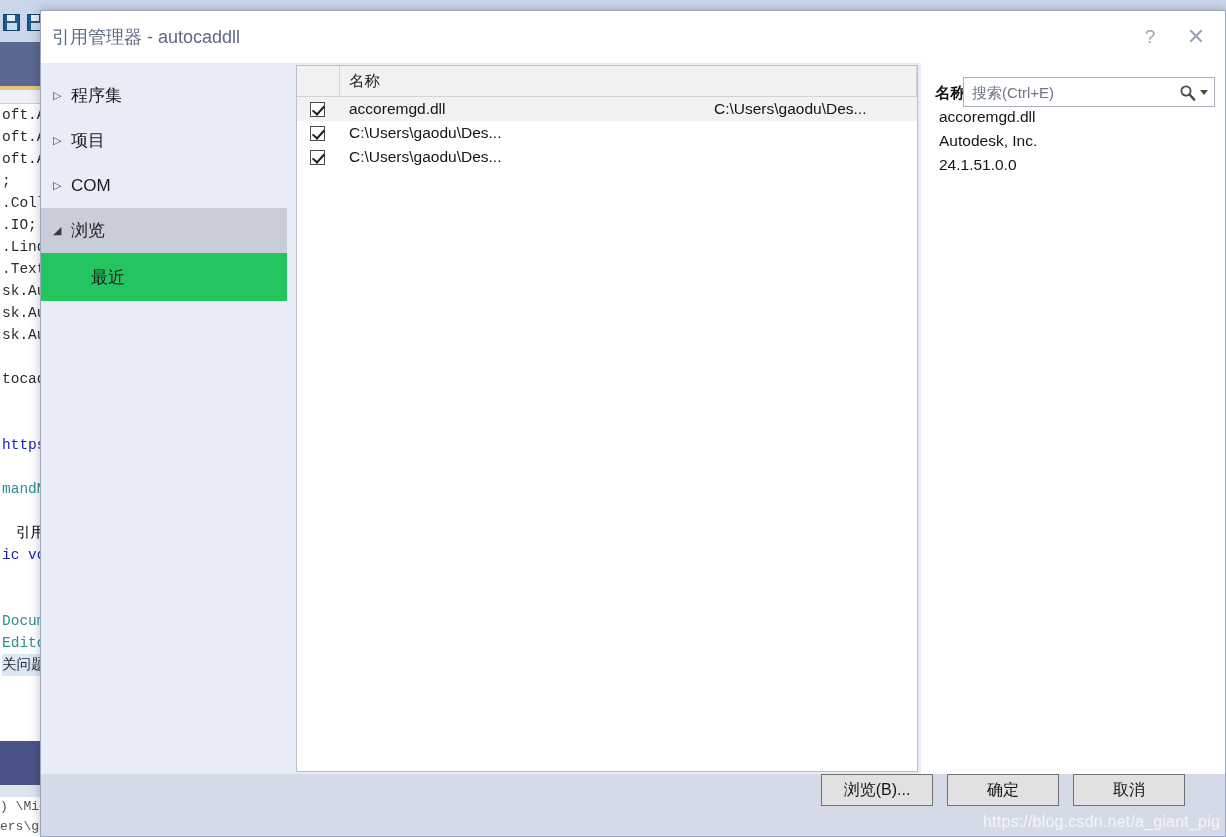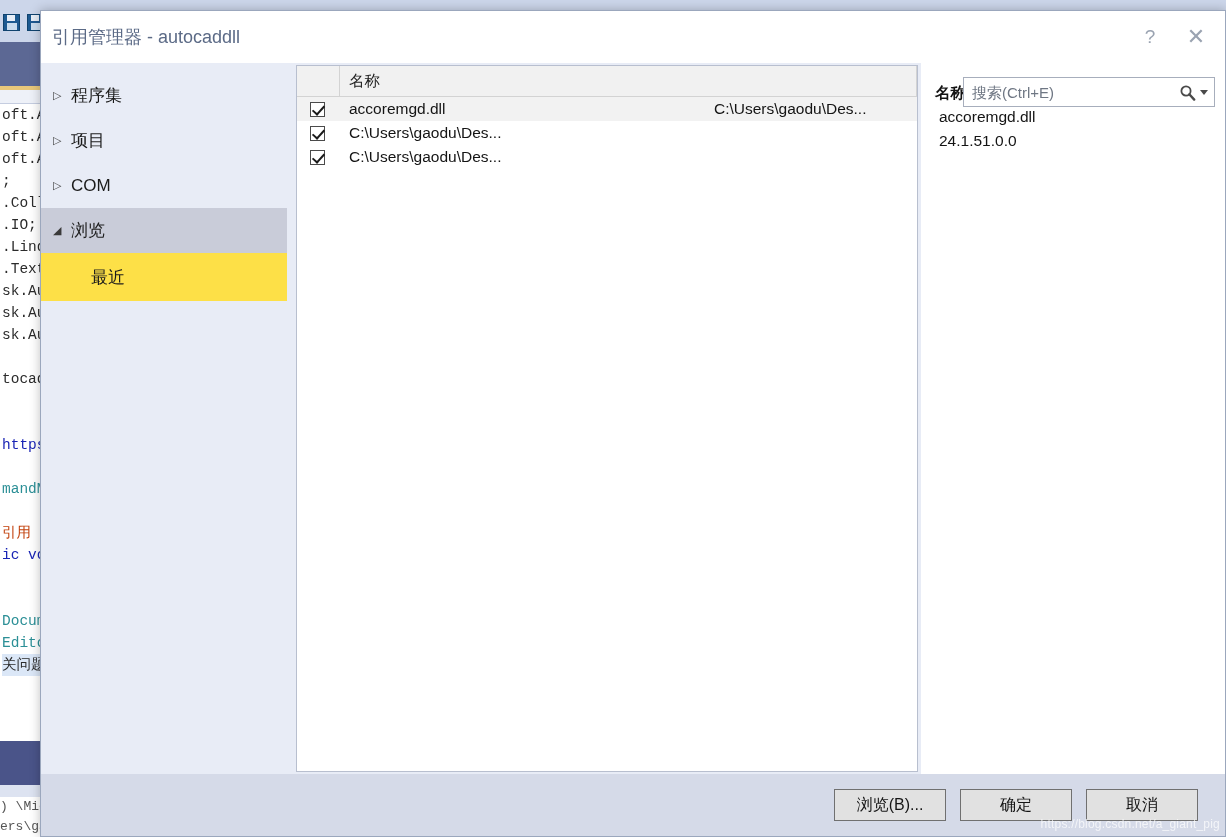--- a/index.html
+++ b/index.html
@@ -53,21 +53,21 @@
     line-height: 22px;
     color: #2b2b2b;
     padding-left: 2px;
     white-space: nowrap;
     overflow: hidden;
   }
   .code-line { height: 22px; }
   .tok-plain { color: #2b2b2b; }
   .tok-kw { color: #1924b5; }
   .tok-type { color: #2b8f96; }
-  .tok-cmt { color: #c2410c; }
+  .tok-cmt { color: #000000; margin-left: 14px; }
   .code-hl { background: #dbe7f7; }
 
   .vs-lower-dark {
     position: absolute; left: 0; bottom: 52px; width: 1226px; height: 44px;
     background: #4a5489;
   }
   .vs-lower-light {
     position: absolute; left: 0; bottom: 40px; width: 1226px; height: 12px;
     background: #dde3f1;
   }
@@ -154,21 +154,21 @@
     cursor: default;
   }
   .nav-item.selected { background: #c9ccd9; }
   .nav-item .tri {
     width: 18px; flex: 0 0 18px;
     color: #3a3a3a; font-size: 11px;
     display: flex; align-items: center;
   }
   .nav-sub {
     height: 48px;
-    background: #fde047;
+    background: #22c55e;
     display: flex; align-items: center;
     padding-left: 50px;
     font-size: 17px; color: #1b1b1b;
     cursor: default;
   }
 
   
   .dlg-center {
     flex: 1 1 auto;
     position: relative;
@@ -228,22 +228,22 @@
     font-size: 15.5px;
     color: #141414;
   }
   .detail-label { font-weight: bold; line-height: 24px; }
   .detail-value { line-height: 24px; padding-left: 4px; }
 
   
   .dlg-footer {
     height: 62px; flex: 0 0 62px;
     background: #d5dae8;
-    display: flex; align-items: center; justify-content: flex-end;
-    padding-right: 27px;
+    display: flex; align-items: flex-start; justify-content: flex-end;
+    padding-right: 40px;
     gap: 14px;
     position: relative;
   }
   .dlg-btn {
     width: 112px; height: 32px;
     background: #e1e1e1;
     border: 1px solid #707070;
     font-size: 16px; color: #141414;
     font-family: "Liberation Sans", "DejaVu Sans", sans-serif;
     display: flex; align-items: center; justify-content: center;
@@ -271,21 +271,21 @@
     width: 0; height: 0; flex: 0 0 7px;
     border-left: 4px solid transparent;
     border-right: 4px solid transparent;
     border-top: 5px solid #4a4a4a;
   }
 
   
   #watermark {
     position: absolute;
     right: 6px; bottom: 6px;
-    font-size: 12px;
+    font-size: 16px;
     color: rgba(255,255,255,0.72);
     font-family: "Liberation Sans", "DejaVu Sans", sans-serif;
     letter-spacing: 0.2px;
     pointer-events: none;
     z-index: 50;
   }
 </style>
 </head>
 <body>
 
@@ -399,20 +399,21 @@
               </div>
               <div class="cell-path">C:\Users\gaodu\Des...</div>
             </div>
           </div>
       </div>
     </div>
 
     <div class="dlg-details">
       <div class="detail-label">名称:</div>
       <div class="detail-value">accoremgd.dll</div>
+      <div class="detail-value">Autodesk, Inc.</div>
       <div class="detail-value">24.1.51.0.0</div>
     </div>
 
     <div class="search-wrap">
       <input class="search-input" type="text" placeholder="搜索(Ctrl+E)" style="">
       <span class="search-icon">
         <svg width="17" height="17" viewBox="0 0 17 17">
           <circle cx="7" cy="7" r="4.6" fill="none" stroke="#4a4a4a" stroke-width="1.8"></circle>
           <line x1="10.3" y1="10.3" x2="15.2" y2="15.6" stroke="#4a4a4a" stroke-width="2.4" stroke-linecap="round"></line>
         </svg>

